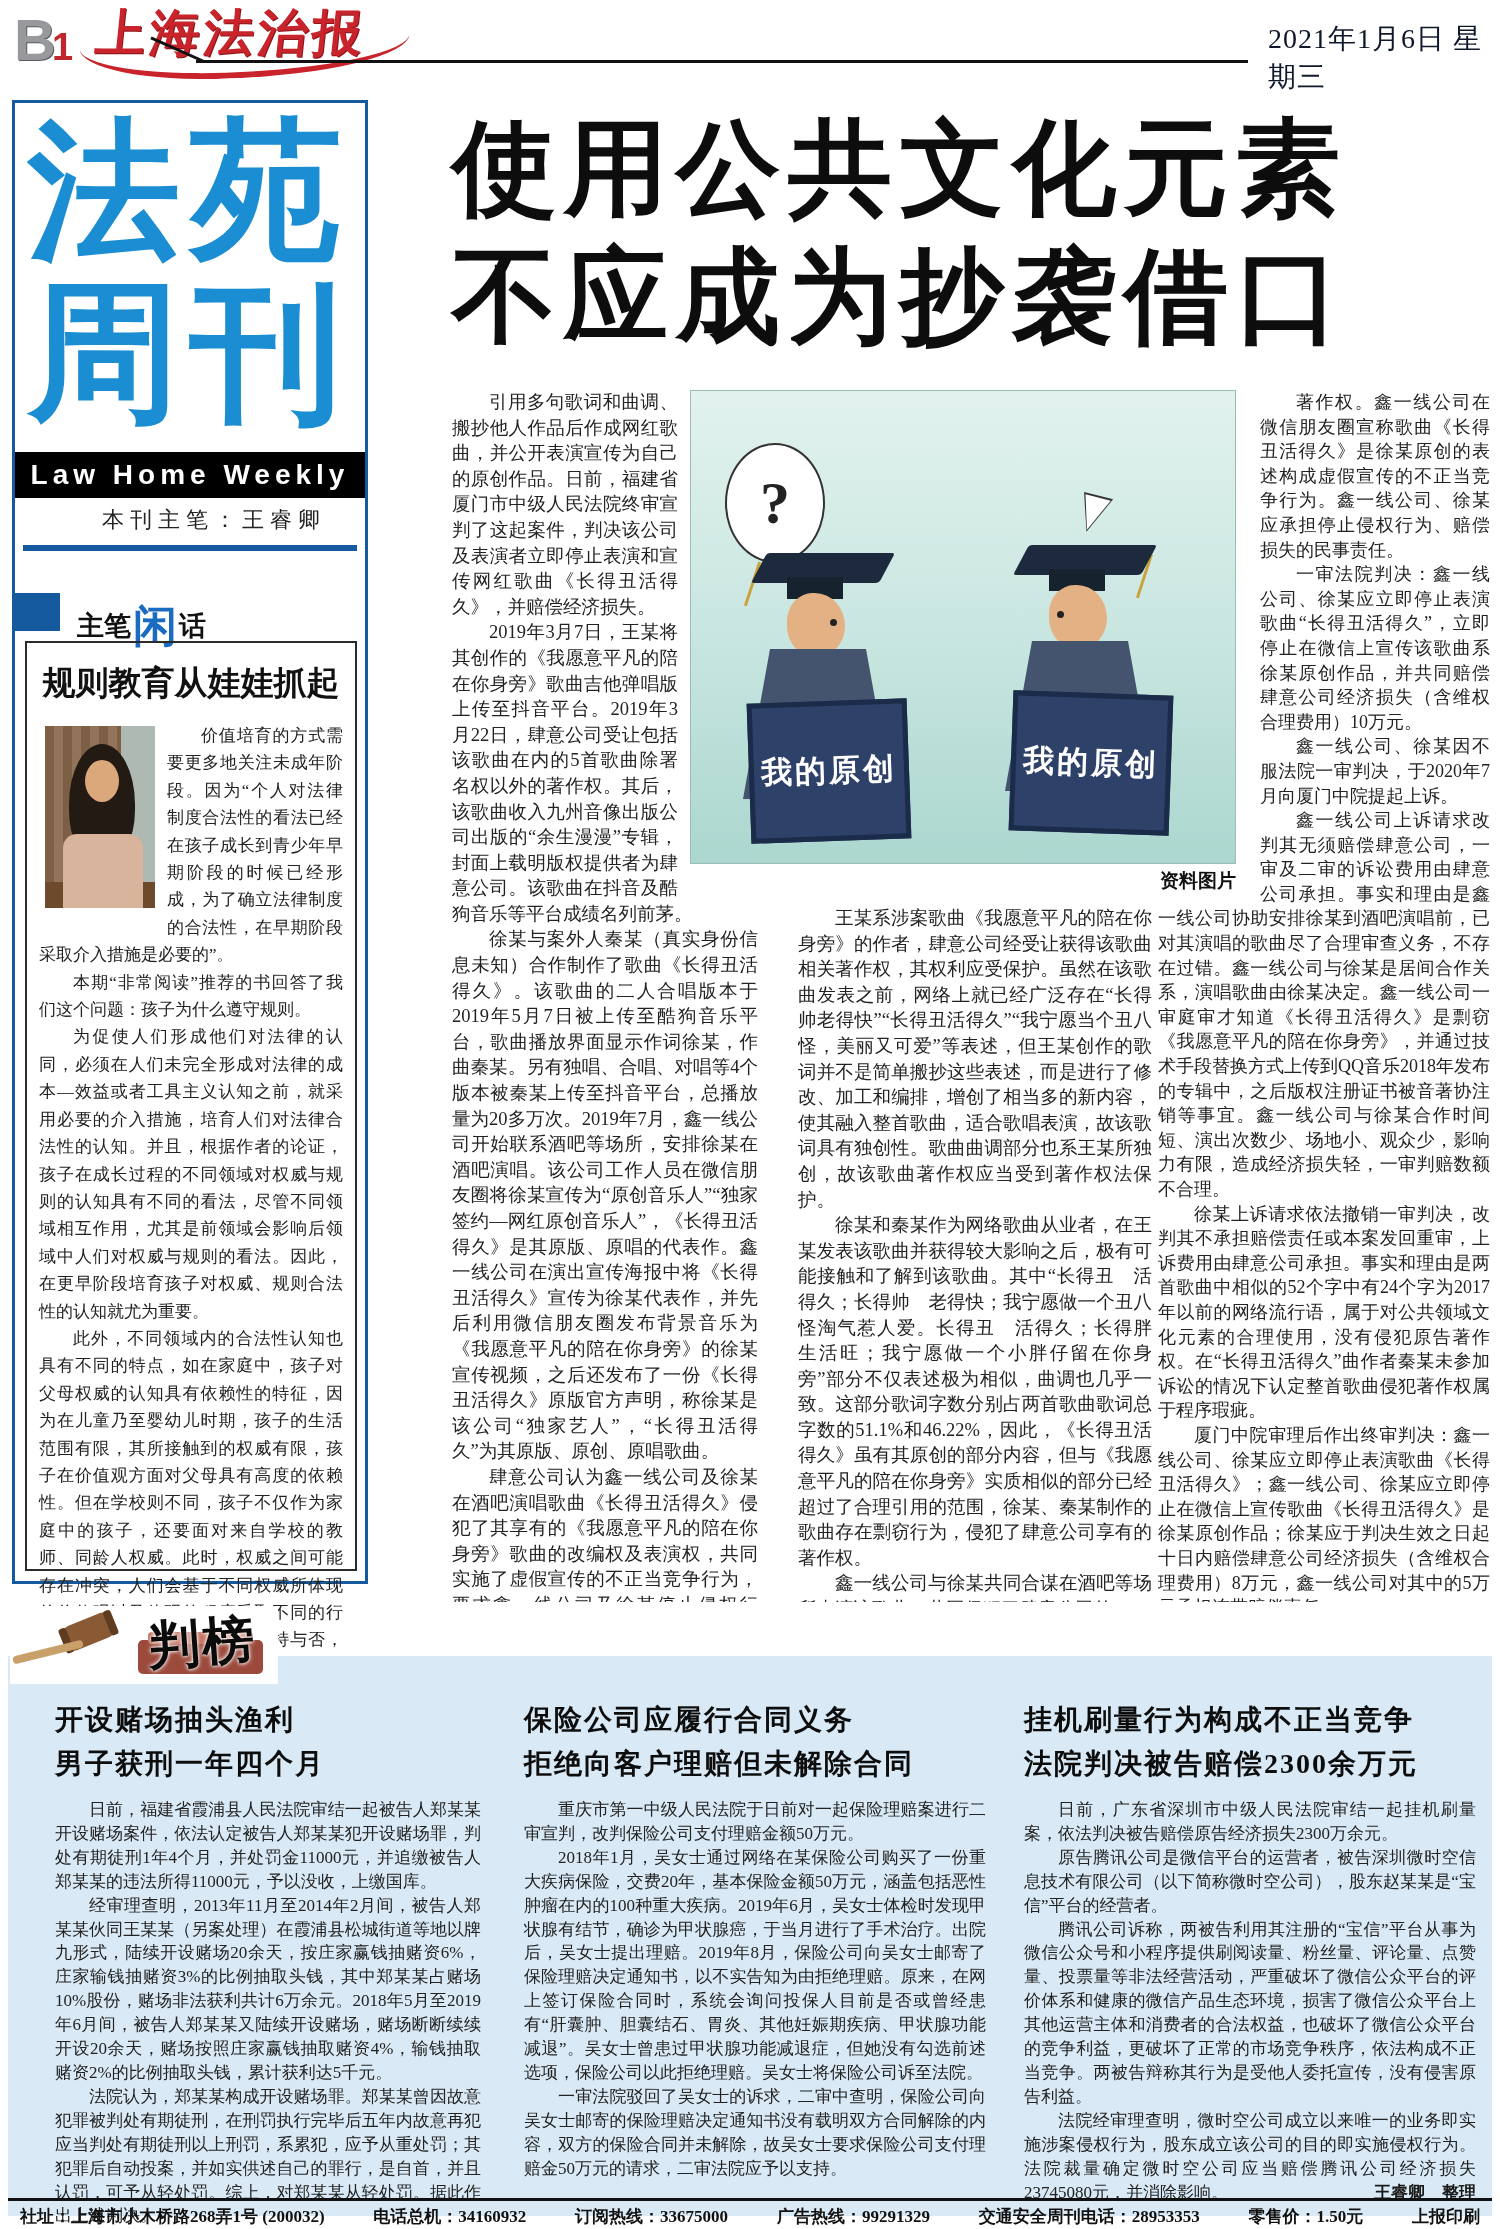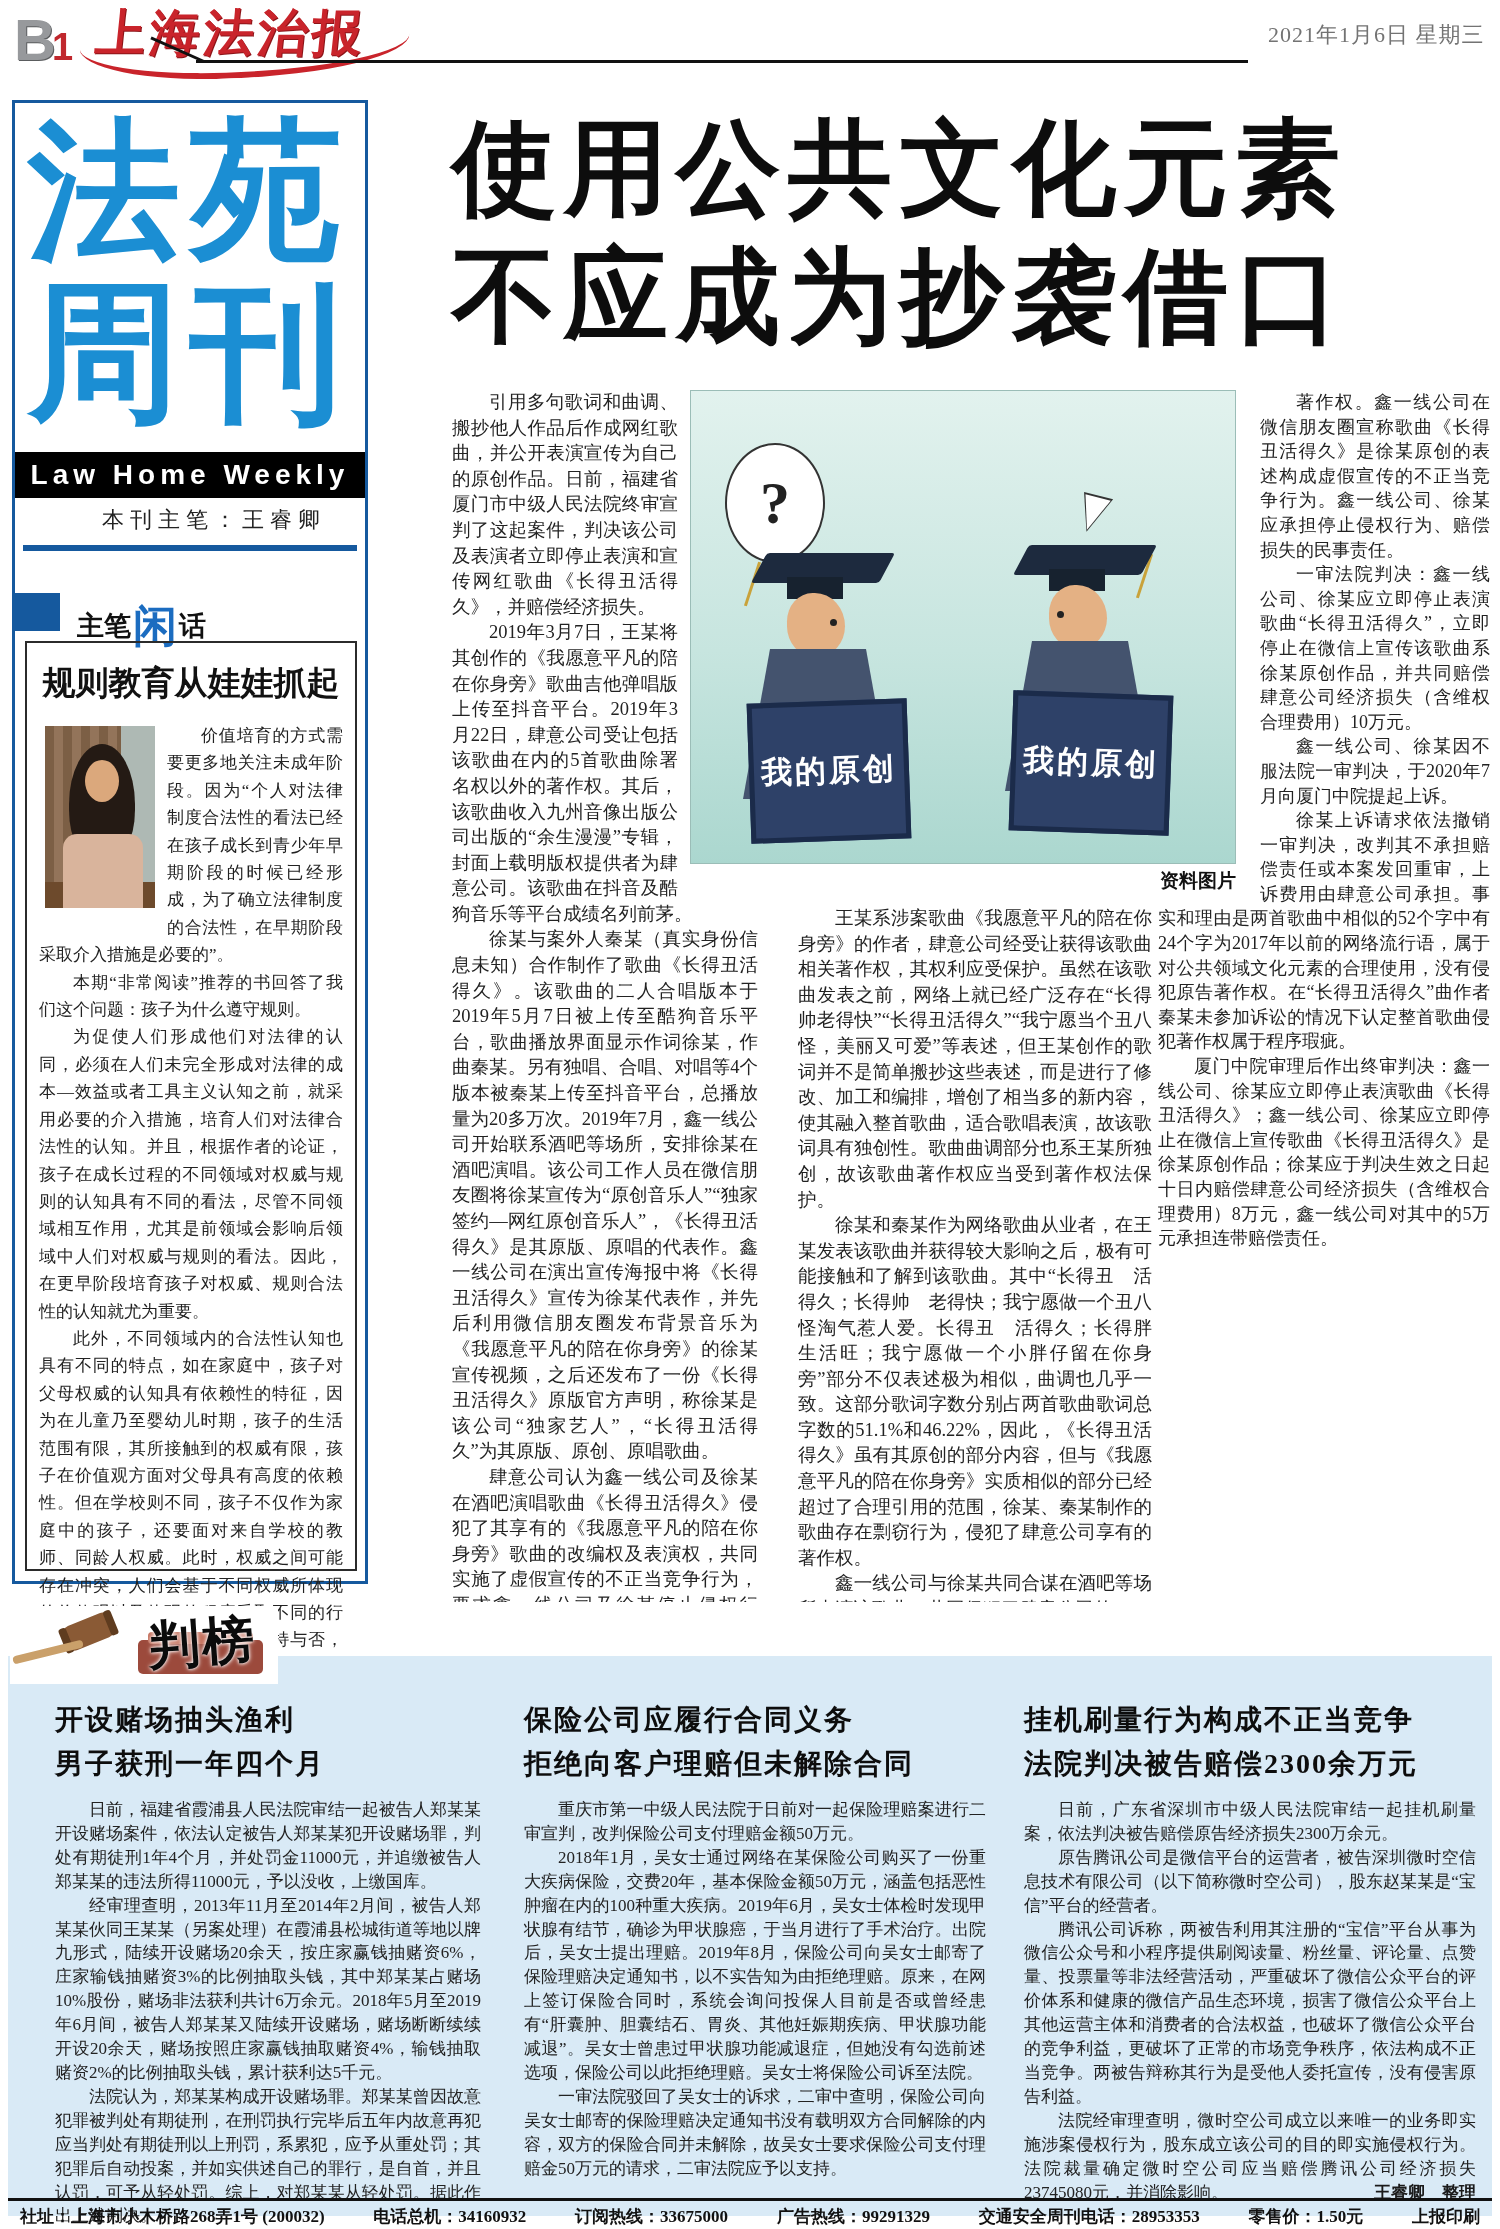--- a/index.html
+++ b/index.html
@@ -9,21 +9,21 @@
   #b1{position:absolute;left:14px;top:6px;font-family:"Liberation Sans",sans-serif;}
   #b1 .B{font-size:58px;font-weight:900;color:#97999c;text-shadow:1px 1px 0 #5a5c5e;}
   #b1 .one{font-size:38px;font-weight:900;color:#c0272d;margin-left:-4px;}
   #masthead{position:absolute;left:96px;top:0px;font-size:50px;font-weight:900;color:#c9242b;
             transform:skewX(-6deg);letter-spacing:4px;text-shadow:1px 1px 0 #8c1418;}
   #swoosh{position:absolute;left:80px;top:30px;width:330px;height:42px;border-bottom:6px solid #c9242b;
           border-radius:0 0 70% 55% / 0 0 100% 90%;transform:rotate(-2deg);}
   #hrule{position:absolute;left:196px;top:60px;width:1052px;height:3px;background:#111;}
   #hrule-diag{position:absolute;left:146px;top:60px;width:58px;height:3px;background:#111;
               transform:rotate(24deg);transform-origin:right center;}
-  #pagedate{position:absolute;left:1268px;top:20px;width:220px;font-size:22px;letter-spacing:1px;color:#737373;}
+  #pagedate{position:absolute;left:1268px;top:20px;width:220px;font-size:28px;letter-spacing:1px;color:#0f172a;}
   
   #sidebar{position:absolute;left:12px;top:100px;width:356px;height:1484px;border:3px solid #15599e;background:#fff;box-sizing:border-box;}
   .sb-title{color:#1b8ed3;font-family:"Liberation Sans",sans-serif;font-weight:900;
             font-size:152px;line-height:150px;text-align:center;letter-spacing:10px;margin-top:12px;}
   #sb-enbar{position:absolute;left:0;top:349px;width:100%;height:46px;background:#000000;color:#fff;
             font-family:"Liberation Sans",sans-serif;font-weight:bold;font-size:28px;letter-spacing:5px;
             display:flex;align-items:center;justify-content:center;}
   #sb-editor{position:absolute;left:0;top:402px;width:100%;text-align:center;font-size:22px;letter-spacing:6px;color:#222;padding-left:24px;}
   #sb-rule{position:absolute;left:8px;top:442px;width:334px;height:6px;background:#15599e;}
   #sb-label{position:absolute;left:0;top:488px;height:44px;}
@@ -202,20 +202,21 @@
           <p>鑫一线公司与徐某共同合谋在酒吧等场所表演该歌曲，共同侵犯了肆意公司的</p>
         </div>
     </div>
 
     <div id="colC" class="bodytext">
       <div class="spacer"></div>
       <div>
           <p>著作权。鑫一线公司在微信朋友圈宣称歌曲《长得丑活得久》是徐某原创的表述构成虚假宣传的不正当竞争行为。鑫一线公司、徐某应承担停止侵权行为、赔偿损失的民事责任。</p>
           <p>一审法院判决：鑫一线公司、徐某应立即停止表演歌曲“长得丑活得久”，立即停止在微信上宣传该歌曲系徐某原创作品，并共同赔偿肆意公司经济损失（含维权合理费用）10万元。</p>
           <p>鑫一线公司、徐某因不服法院一审判决，于2020年7月向厦门中院提起上诉。</p>
+          <p>鑫一线公司上诉请求改判其无须赔偿肆意公司，一审及二审的诉讼费用由肆意公司承担。事实和理由是鑫一线公司协助安排徐某到酒吧演唱前，已对其演唱的歌曲尽了合理审查义务，不存在过错。鑫一线公司与徐某是居间合作关系，演唱歌曲由徐某决定。鑫一线公司一审庭审才知道《长得丑活得久》是剽窃《我愿意平凡的陪在你身旁》，并通过技术手段替换方式上传到QQ音乐2018年发布的专辑中，之后版权注册证书被音著协注销等事宜。鑫一线公司与徐某合作时间短、演出次数少、场地小、观众少，影响力有限，造成经济损失轻，一审判赔数额不合理。</p>
           <p>徐某上诉请求依法撤销一审判决，改判其不承担赔偿责任或本案发回重审，上诉费用由肆意公司承担。事实和理由是两首歌曲中相似的52个字中有24个字为2017年以前的网络流行语，属于对公共领域文化元素的合理使用，没有侵犯原告著作权。在“长得丑活得久”曲作者秦某未参加诉讼的情况下认定整首歌曲侵犯著作权属于程序瑕疵。</p>
           <p>厦门中院审理后作出终审判决：鑫一线公司、徐某应立即停止表演歌曲《长得丑活得久》；鑫一线公司、徐某应立即停止在微信上宣传歌曲《长得丑活得久》是徐某原创作品；徐某应于判决生效之日起十日内赔偿肆意公司经济损失（含维权合理费用）8万元，鑫一线公司对其中的5万元承担连带赔偿责任。</p>
         </div>
 
     </div>
   </div>
 
   <div id="verdict-panel"></div>
   <div id="verdict-head">
     <svg width="268" height="78" viewBox="0 0 268 78">

